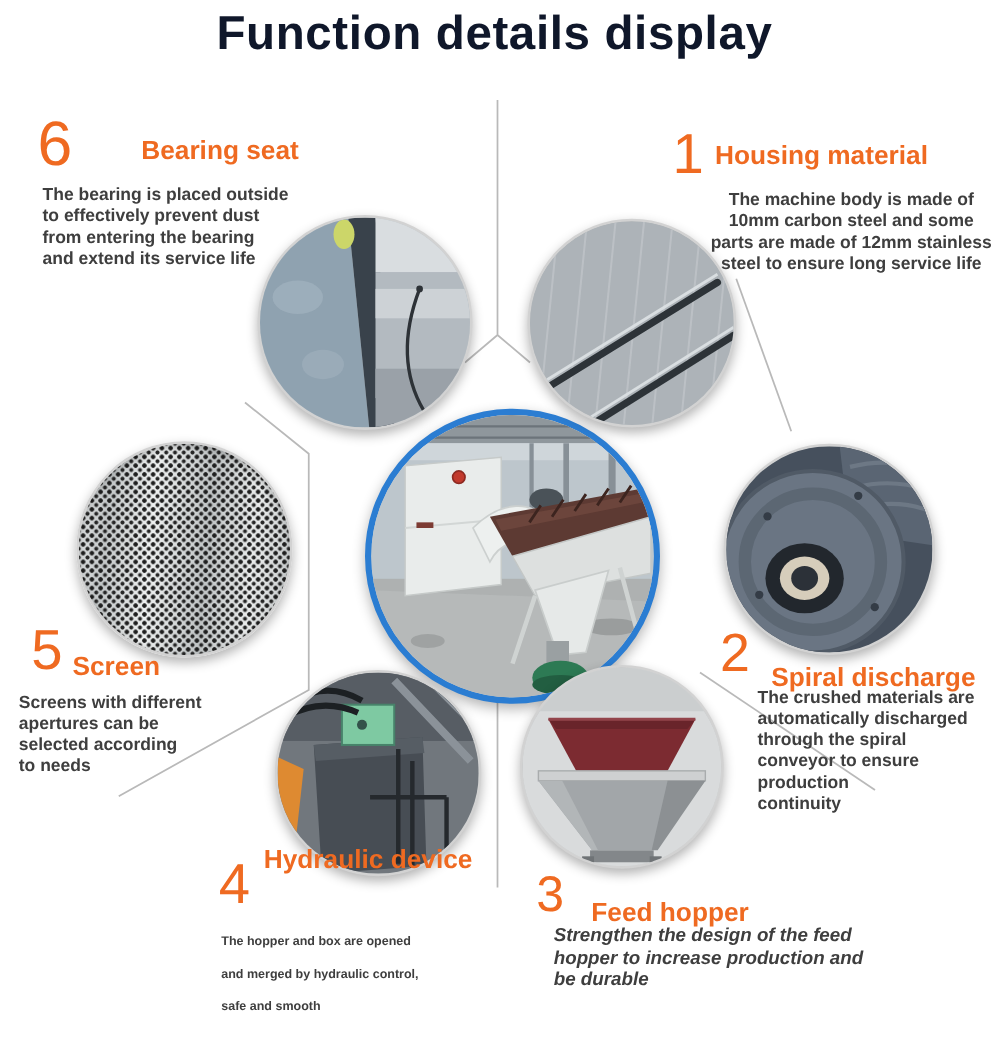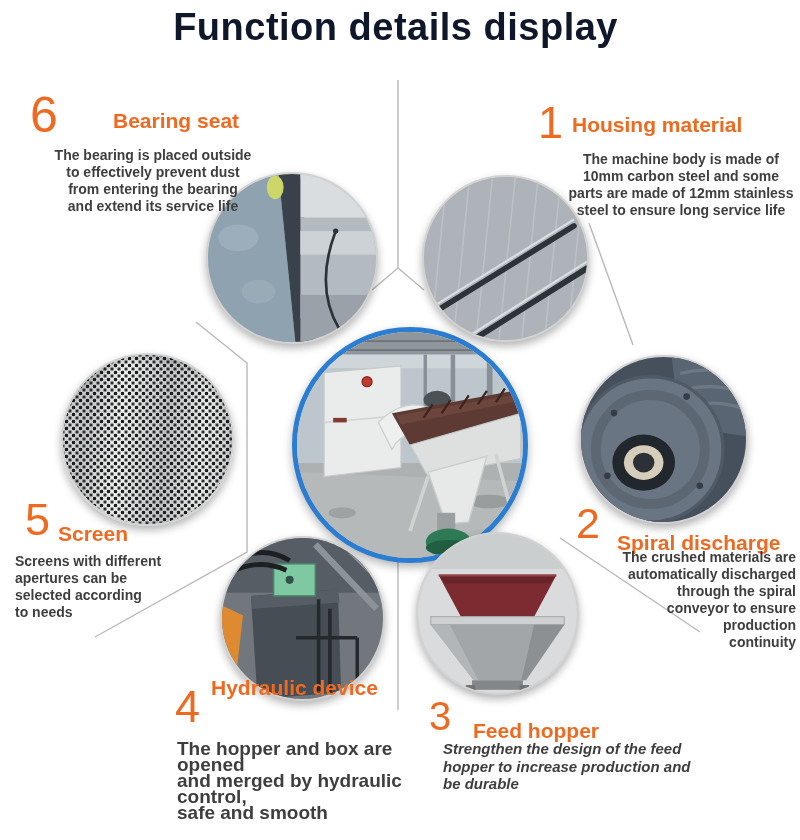--- a/index.html
+++ b/index.html
@@ -37,37 +37,37 @@
     box-shadow:0 4px 10px rgba(0,0,0,.30);}
 
   
   .num{position:absolute;color:#ef6a21;font-weight:400;line-height:1;margin:0;}
   .heading{position:absolute;color:#ef6a21;font-weight:700;font-size:21px;line-height:1;white-space:nowrap;margin:0;}
   .desc{position:absolute;color:#3e3e3e;font-weight:700;font-size:14px;line-height:17px;
         white-space:pre-line;margin:0;}
 
   .f-bearing   .num{left:30px;top:90px;font-size:50px;}
   .f-bearing   .heading{left:85px;top:110px;margin-left:28px;}
-  .f-bearing   .desc{left:34px;top:147px;width:238px;text-align:center;}
+  .f-bearing   .desc{left:34px;top:147px;width:238px;}
 
   .f-housing   .num{left:538px;top:100px;font-size:45px;}
   .f-housing   .heading{left:572px;top:114px;text-align:right;}
   .f-housing   .desc{left:566px;top:151px;width:230px;text-align:center;}
 
   .f-spiral    .num{left:576px;top:502px;font-size:43px;}
   .f-spiral    .heading{left:617px;top:532px;}
-  .f-spiral    .desc{left:606px;top:549px;width:190px;text-align:right;}
+  .f-spiral    .desc{left:606px;top:549px;width:190px;text-align:left;}
 
   .f-hopper    .num{left:429px;top:696px;font-size:40px;}
   .f-hopper    .heading{left:473px;top:720px;}
   .f-hopper    .desc{left:443px;top:740px;width:268px;font-size:15px;line-height:17.5px;font-style:italic;}
 
   .f-hydraulic .num{left:175px;top:684px;font-size:45px;}
   .f-hydraulic .heading{left:211px;top:677px;}
-  .f-hydraulic .desc{left:177px;top:741px;width:258px;font-size:19px;line-height:16px;}
+  .f-hydraulic .desc{left:177px;top:741px;width:258px;font-size:10px;line-height:26px;}
 
   .f-screen    .num{left:25px;top:497px;font-size:45px;}
   .f-screen    .heading{left:58px;top:523px;}
   .f-screen    .desc{left:15px;top:553px;width:205px;}
 </style>
 </head>
 <body>
 
 <h1 class="title">Function details display</h1>
 

